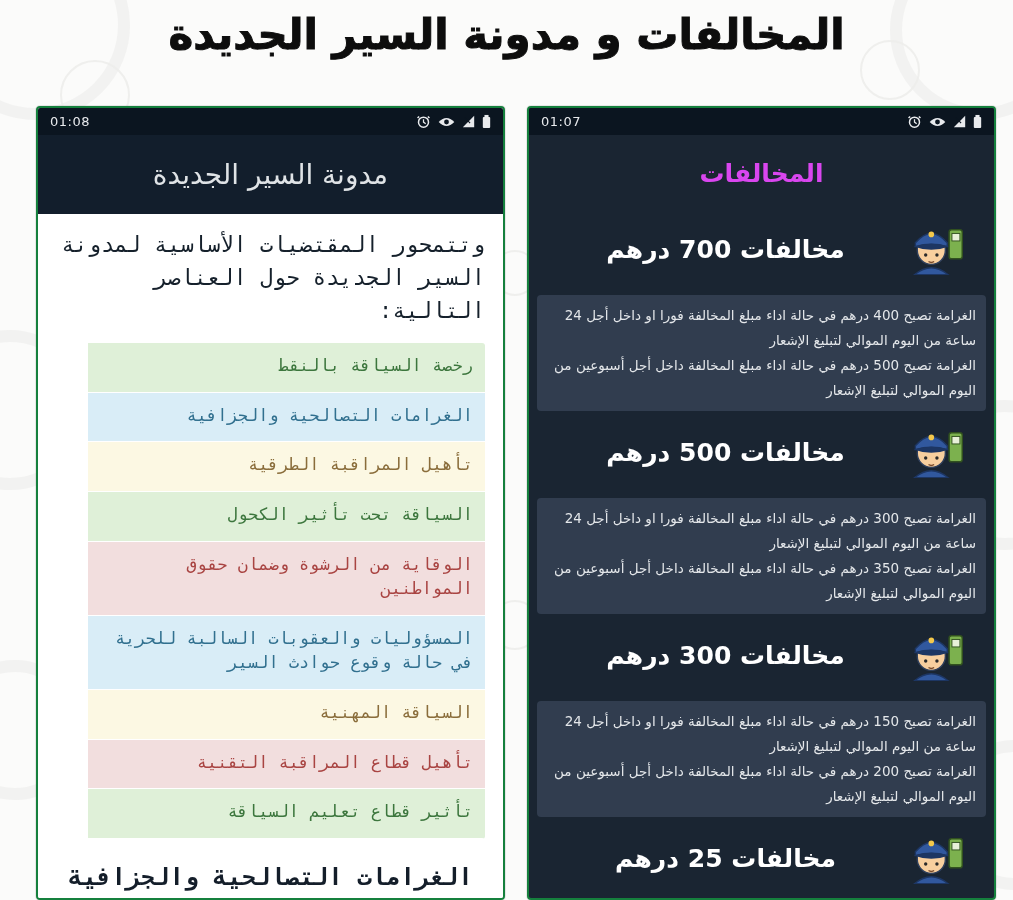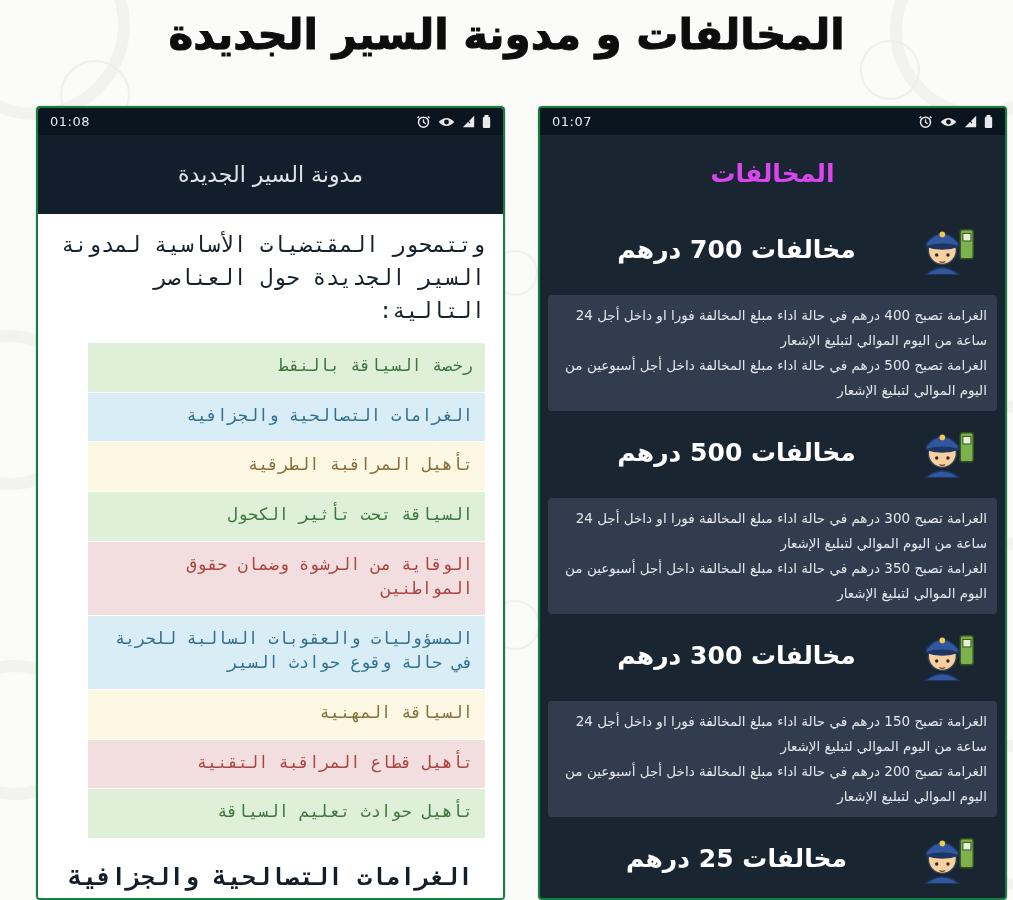--- a/index.html
+++ b/index.html
@@ -21,35 +21,35 @@
     -webkit-text-stroke:1px #0d0d0d;
   }
   
   .phone {
     position:absolute; top:106px; width:469px; height:794px;
     border:2px solid #15803d; border-radius:4px;
     overflow:hidden; background:#fff;
     box-shadow:0 0 0 1px rgba(0,0,0,.08);
   }
   .phone.left  { left:36px; }
-  .phone.right { left:527px; background:#1a2532;margin-left:11px; }
+  .phone.right { left:527px; background:#1a2532; }
   
   .status-bar {
     height:27px; background:#0b1520; color:#e8eaed;
     display:flex; align-items:center; justify-content:space-between;
     padding:0 12px; direction:ltr;
   }
   .status-time { font-size:13px; letter-spacing:.5px; }
   .status-icons { display:flex; align-items:center; gap:7px; }
   .status-icons svg { display:block; }
   
   .app-bar {
     height:79px; background:#121e2c; color:#dfe3e6;
     display:flex; align-items:center; justify-content:center;
-    font-size:22px;
+    font-size:28px;
   }
   .left-content { padding:16px 18px 0 18px; direction:rtl; background:#fff;font-family:Liberation Mono, monospace; }
   .intro {
     font-size:22px; color:#15202b; line-height:1.5;
     text-align:right; margin-bottom:14px;
   }
   .topics { border-radius:3px; overflow:hidden; }
   .topic-row {
     padding:12px 12px; font-size:17px; line-height:1.45;
     text-align:right; border-bottom:1px solid #ffffff;margin-left:32px;
@@ -174,21 +174,21 @@
     <p class="intro">وتتمحور المقتضيات الأساسية لمدونة السير الجديدة حول العناصر التالية:</p>
     <div class="topics">
       <div class="topic-row success"><span>رخصة السياقة بالنقط</span></div>
       <div class="topic-row info"><span>الغرامات التصالحية والجزافية</span></div>
       <div class="topic-row warning"><span>تأهيل المراقبة الطرقية</span></div>
       <div class="topic-row success"><span>السياقة تحت تأثير الكحول</span></div>
       <div class="topic-row danger"><span>الوقاية من الرشوة وضمان حقوق المواطنين</span></div>
       <div class="topic-row info"><span>المسؤوليات والعقوبات السالبة للحرية في حالة وقوع حوادث السير</span></div>
       <div class="topic-row warning"><span>السياقة المهنية</span></div>
       <div class="topic-row danger"><span>تأهيل قطاع المراقبة التقنية</span></div>
-      <div class="topic-row success"><span>تأهيل حوادث تعليم السياقة</span></div>
+      <div class="topic-row success"><span>تأثير قطاع تعليم السياقة</span></div>
     </div>
     <h2 class="section-heading">الغرامات التصالحية والجزافية</h2>
     <p class="section-question">ما معنى الغرامات التصالحية والجزافية؟</p>
   </div>
 </div>
 
 <div class="phone right">
   <div class="status-bar">
     <span class="status-time">01:07</span>
     <span class="status-icons">

